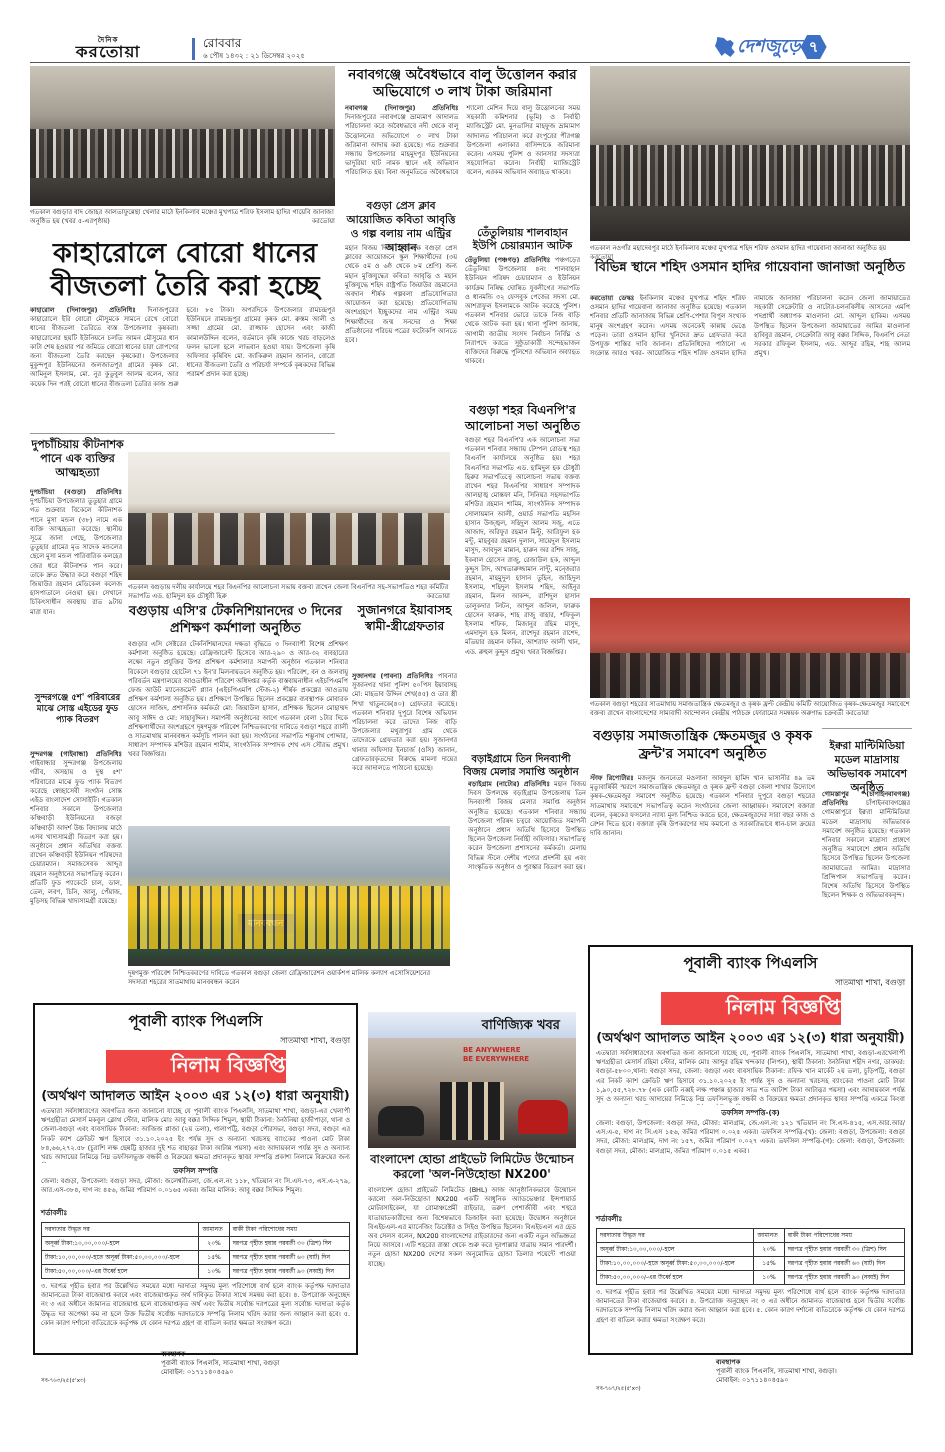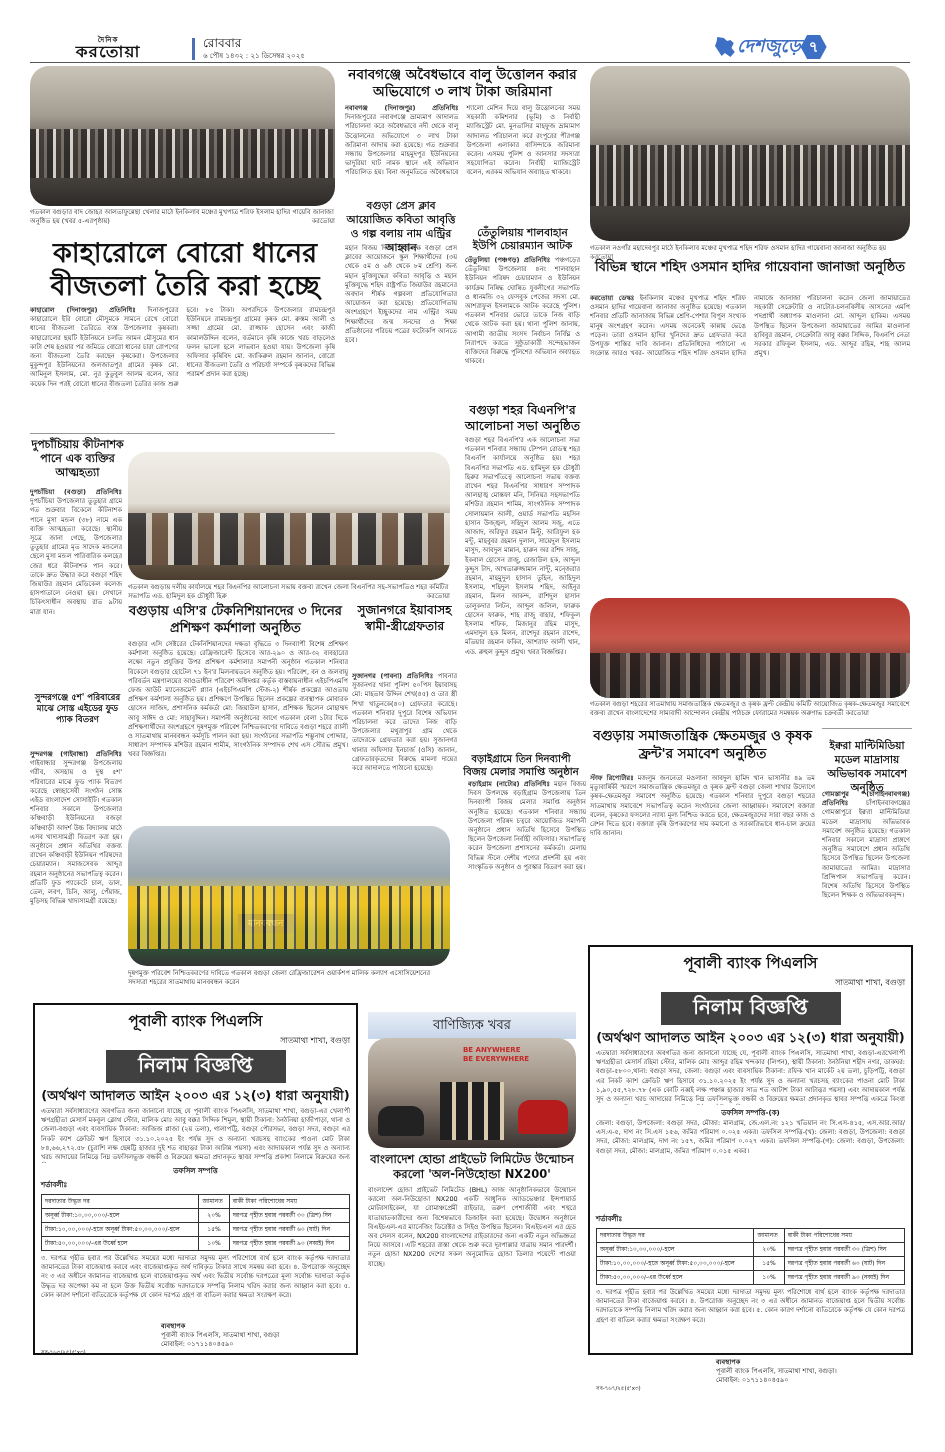--- a/index.html
+++ b/index.html
@@ -11,52 +11,52 @@
   .masthead-logo .big { font-size: 17px; font-weight: 900; line-height: 16px; letter-spacing: 1px; transform: scaleY(0.9); }
   .masthead-bar { left: 192px; top: 38px; width: 3px; height: 22px; background: #4a6fb5; }
   .masthead-day { left: 203px; top: 36px; font-size: 12px; line-height: 14px; }
   .masthead-date { left: 203px; top: 52px; font-size: 7px; line-height: 9px; color: #222; }
   .section-mark { left: 715px; top: 34px; height: 26px; display: flex; align-items: center; color: #3d6fc4; }
   .map-icon { width: 22px; height: 20px; background: #3d6fc4; clip-path: polygon(10% 0,40% 5%,55% 20%,70% 15%,85% 30%,75% 55%,90% 75%,70% 100%,45% 80%,30% 95%,15% 70%,0 45%,8% 20%); }
   .section-name { font-size: 18px; font-weight: bold; color: #3d6fc4; font-style: italic; }
   .page-no { width: 26px; height: 24px; background: #3d6fc4; color: #fff; font-weight: bold; font-size: 15px; display: flex; align-items: center; justify-content: center; clip-path: polygon(25% 0,75% 0,100% 50%,75% 100%,25% 100%,0 50%); }
   .rule-top { left: 30px; top: 62px; width: 880px; height: 1px; background: #555; }
 
-  .photo { background: linear-gradient(180deg,#c9c3b8 0%,#a39d92 35%,#5b5650 60%,#2d2a28 100%); overflow: hidden; border-radius: 19px; }
+  .photo { background: linear-gradient(180deg,#c9c3b8 0%,#a39d92 35%,#5b5650 60%,#2d2a28 100%); overflow: hidden; }
   .photo.crowd::after { content: ""; position: absolute; left: 0; right: 0; top: 45%; height: 35%; background: repeating-linear-gradient(90deg,#2a2624 0 6px,#e8e3da 6px 9px,#3b3633 9px 14px,#777068 14px 17px); opacity: .85; }
   .photo.indoor { background: linear-gradient(180deg,#f1eee8 0%,#e2ddd4 40%,#8b7a62 60%,#4a3d30 100%); }
   .photo.indoor::after { content: ""; position: absolute; left: 0; right: 0; bottom: 12%; height: 40%; background: repeating-linear-gradient(90deg,#2b2a2d 0 18px,#d8d2c8 18px 24px,#6b5240 24px 40px,#f0ece4 40px 46px); opacity: .8; }
   .photo.rally { background: linear-gradient(180deg,#b83a30 0%,#c9574b 40%,#6c3a32 70%,#2b2220 100%); }
   .photo.rally::after { content: ""; position: absolute; left: 0; right: 0; bottom: 0; height: 45%; background: repeating-linear-gradient(90deg,#1f1c1b 0 10px,#4c4542 10px 16px,#8a7f78 16px 20px); opacity: .85; }
   .photo.street { background: linear-gradient(180deg,#c8d0d6 0%,#9aa6ae 35%,#e0c33a 55%,#2a6a3a 75%,#333 100%); }
   .photo.street::after { content: ""; position: absolute; left: 0; right: 0; bottom: 12%; height: 45%; background: repeating-linear-gradient(90deg,#f2c41d 0 9px,#2a2a2a 9px 12px,#f6d84a 12px 19px,#5a5a5a 19px 21px); opacity: .8; }
   .photo.bike { background: linear-gradient(180deg,#c8bfb4 0%,#a09386 40%,#6b6058 70%,#3a3330 100%); }
   .photo-caption { font-size: 6.5px; line-height: 9px; color: #222; }
   .caption-credit { float: right; }
 
   .headline { font-weight: bold; text-align: center; color: #111; line-height: 1.15; }
   .byline { font-weight: bold; }
   .body-text { font-size: 6.5px; line-height: 9.2px; text-align: justify; color: #222; overflow: hidden; }
   .cols2 { column-count: 2; column-gap: 8px; }
   .hrule { background: #999; height: 1px; }
 
   .notice { border: 2px solid #111; background: #fff; }
   .notice-bank { font-size: 15px; font-weight: bold; text-align: center; }
   .notice-branch { font-size: 8px; text-align: right; }
-  .notice-title { background: #404040; color: #fff; font-size: 20px; font-weight: bold; text-align: center; margin: 3px auto; }
+  .notice-title { background: #ef4444; color: #fff; font-size: 20px; font-weight: bold; text-align: right; margin: 3px auto; }
   .notice-law { font-size: 13px; font-weight: bold; text-align: center; }
   .notice-sub { font-size: 7px; font-weight: bold; text-align: center; margin-top: 2px; }
   table.ntable { border-collapse: collapse; width: 100%; font-size: 6px; margin: 3px 0; }
   table.ntable td, table.ntable th { border: 1px solid #333; padding: 1px 3px; text-align: left; font-weight: normal; }
   table.ntable td.c { text-align: center; }
   .sig { text-align: left; font-size: 6.5px; line-height: 9px; }
   .sig .role { font-weight: bold; }
   .ref { font-size: 5.5px; }
 
-  .biz-banner { background: linear-gradient(180deg,#e8eef6,#c7d5ea); text-align: center; font-size: 13px; font-weight: normal; padding: 3px 9px; }
+  .biz-banner { background: linear-gradient(180deg,#e8eef6,#c7d5ea); text-align: right; font-size: 13px; font-weight: bold; padding: 3px 16px; }
 </style>
 </head>
 <body>
 
 <div class="abs masthead-logo">
   <div class="small">দৈনিক</div>
   <div class="big">করতোয়া</div>
 </div>
 <div class="abs masthead-bar"></div>
 <div class="abs masthead-day">রোববার</div>
@@ -216,20 +216,21 @@
   <div class="ref">সব-৭৬৭/২৫(৫'x৩)</div>
 </div>
 
 <div class="abs notice" style="left:33px;top:1003px;width:325px;height:352px;padding:4px 6px;">
   <div class="notice-bank">পূবালী ব্যাংক পিএলসি</div>
   <div class="notice-branch">সাতমাথা শাখা, বগুড়া</div>
   <div class="notice-title" style="width:180px;">নিলাম বিজ্ঞপ্তি</div>
   <div class="notice-law">(অর্থঋণ আদালত আইন ২০০৩ এর ১২(৩) ধারা অনুযায়ী)</div>
   <div class="body-text" style="height:56px;">এতদ্বারা সর্বসাধারণের অবগতির জন্য জানানো যাচ্ছে যে পূবালী ব্যাংক পিএলসি, সাতমাথা শাখা, বগুড়া-এর খেলাপী ঋণগ্রহীতা মেসার্স মকবুল ক্লোথ স্টোর, মালিক মোঃ আবু বক্কর সিদ্দিক শিমুল, স্থায়ী ঠিকানা: ঠনঠনিয়া হাজীপাড়া, থানা ও জেলা-বগুড়া এবং ব্যবসায়িক ঠিকানা: আজিজ প্লাজা (২য় তলা), গালাপট্টি, বগুড়া পৌরসভা, বগুড়া সদর, বগুড়া এর নিকট ক্যাশ ক্রেডিট ঋণ হিসাবে ৩১.১০.২০২৫ ইং পর্যন্ত সুদ ও অন্যান্য খরচসহ ব্যাংকের পাওনা মোট টাকা ৮৪,৬৬,২৭২.৫৮ (চুরাশি লক্ষ ছেষট্টি হাজার দুই শত বাহাত্তর টাকা আটান্ন পয়সা) এবং আদায়কাল পর্যন্ত সুদ ও অন্যান্য খরচ আদায়ের নিমিত্তে নিম্ন তফসিলভুক্ত বন্ধকী ও বিক্রয়ের ক্ষমতা প্রদানকৃত স্থাবর সম্পত্তি প্রকাশ্য নিলামে বিক্রয়ের জন্য সীলমোহরকৃত দরপত্র আহবান করা যাচ্ছে।</div>
   <div class="notice-sub">তফসিল সম্পত্তি</div>
+  <div class="body-text" style="height:28px;">জেলা: বগুড়া, উপজেলা: বগুড়া সদর, মৌজা: জলেশ্বরীতলা, জে.এল.নং ১১৮, খতিয়ান নং সি.এস-৭৩, এস.এ-২৭৯, আর.এস-৩৮৪, দাগ নং ৪৫৬, জমির পরিমাণ ০.০১৬৫ একর। জমির মালিক: আবু বক্কর সিদ্দিক শিমুল।</div>
   <div class="notice-sub" style="text-align:left;">শর্তাবলীঃ</div>
   <table class="ntable">
     <tbody>
         <tr>
       <th>দরদাতার উদ্ধৃত দর</th>
       <th>জামানত</th>
       <th>বাকী টাকা পরিশোধের সময়</th>
     </tr>
     <tr>
       <td>অনূর্ধ্ব টাকা:১০,০০,০০০/-হলে</td>

